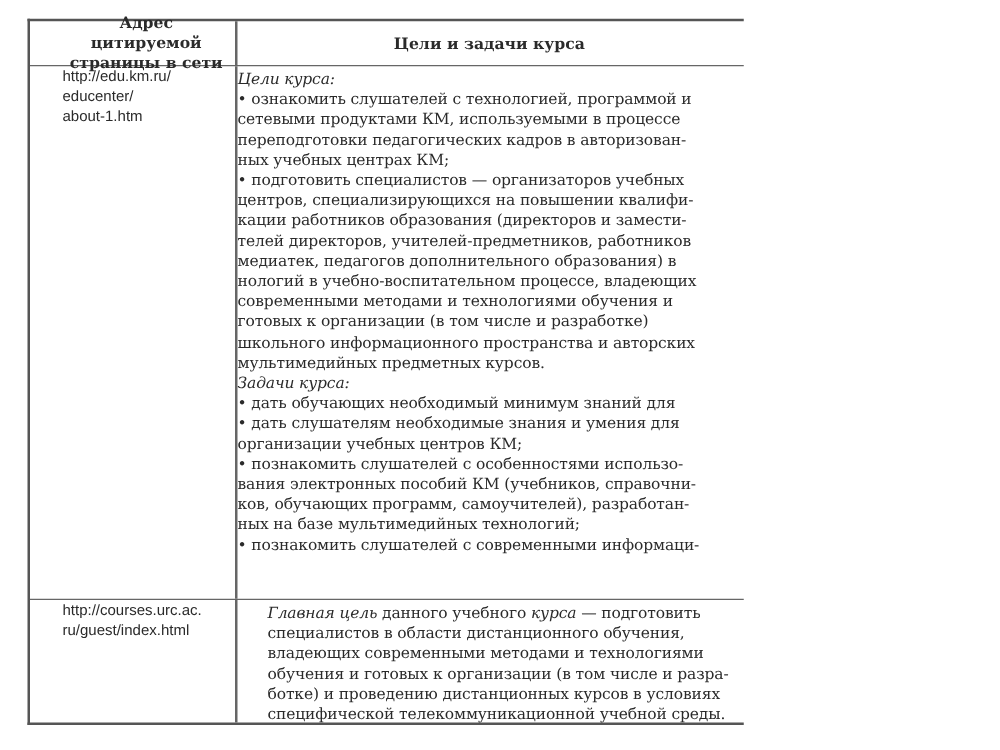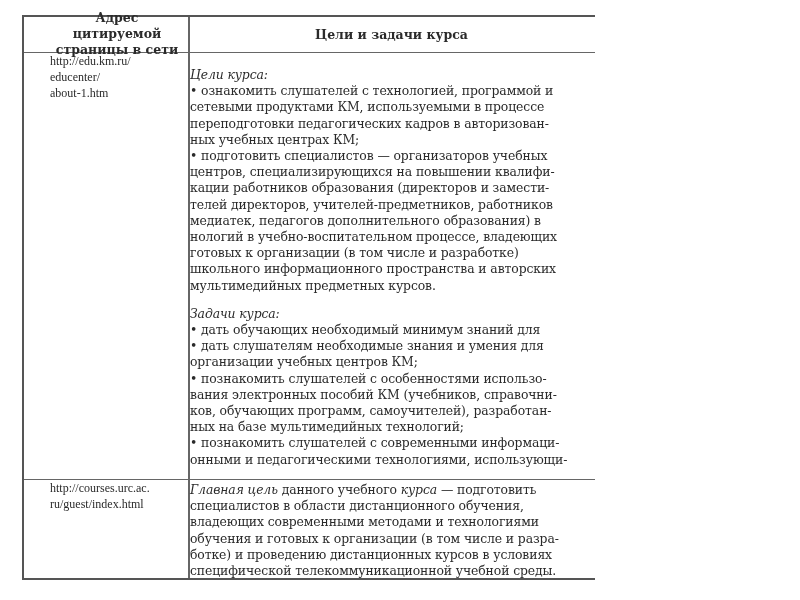--- a/index.html
+++ b/index.html
@@ -8,24 +8,24 @@
   .tbl { position: absolute; left: 22px; top: 15px; width: 571px;
          border-top: 2px solid #555; border-bottom: 2px solid #555; border-left: 2px solid #555; }
   .row { display: flex; }
   .row + .row { border-top: 1.5px solid #666; }
   .c1 { width: 146px; border-right: 2px solid #666; box-sizing: border-box; padding: 0 4px 2px 6px; margin-left: 20px; }
   .c2 { flex: 1; padding: 2px 2px 2px 0; }
   .hdr .c1, .hdr .c2 { font-weight: bold; font-size: 12.5px; line-height: 16px; text-align: center; }
   .hdr { height: 35px; align-items: center; }
   .hdr .c1 { height: 35px; display: flex; align-items: center; justify-content: center; }
   .hdr .c2 { display: flex; align-items: center; justify-content: center; height: 35px; }
-  .url { font-family: Liberation Serif, serif; font-size: 12px; line-height: 16px; white-space: pre-line; }
+  .url { font-family: Liberation Sans, sans-serif; font-size: 12px; line-height: 16px; white-space: pre-line; }
   .txt { font-size: 12.4px; line-height: 16.2px; text-align: justify; letter-spacing: -0.1px; }
   .txt .line { display: block; white-space: nowrap; }
-  .it { font-style: italic; margin-top: 12px; }
+  .it { font-style: italic; }
 </style>
 </head>
 <body>
 
 <div class="tbl">
   <div class="row hdr">
     <div class="c1">Адрес цитируемой страницы в сети</div>
     <div class="c2">Цели и задачи курса</div>
   </div>
 
@@ -38,37 +38,37 @@
       <span class="line">• ознакомить слушателей с технологией, программой и</span>
       <span class="line">сетевыми продуктами КМ, используемыми в процессе</span>
       <span class="line">переподготовки педагогических кадров в авторизован-</span>
       <span class="line">ных учебных центрах КМ;</span>
       <span class="line">• подготовить специалистов — организаторов учебных</span>
       <span class="line">центров, специализирующихся на повышении квалифи-</span>
       <span class="line">кации работников образования (директоров и замести-</span>
       <span class="line">телей директоров, учителей-предметников, работников</span>
       <span class="line">медиатек, педагогов дополнительного образования) в</span>
       <span class="line">нологий в учебно-воспитательном процессе, владеющих</span>
+      <span class="line">современными методами и технологиями обучения и</span>
       <span class="line">готовых к организации (в том числе и разработке)</span>
       <span class="line">школьного информационного пространства и авторских</span>
       <span class="line">мультимедийных предметных курсов.</span>
       <span class="line it">Задачи курса:</span>
       <span class="line">• дать обучающих необходимый минимум знаний для</span>
       <span class="line">• дать слушателям необходимые знания и умения для</span>
       <span class="line">организации учебных центров КМ;</span>
       <span class="line">• познакомить слушателей с особенностями использо-</span>
       <span class="line">вания электронных пособий КМ (учебников, справочни-</span>
       <span class="line">ков, обучающих программ, самоучителей), разработан-</span>
       <span class="line">ных на базе мультимедийных технологий;</span>
       <span class="line">• познакомить слушателей с современными информаци-</span>
-      <span class="line">онными и педагогическими технологиями, использующи-</span>
     </div>
   </div>
 
-  <div class="row" style="height:98px;">
+  <div class="row" style="height:98px;gap:24px;">
     <div class="c1 url">http://courses.urc.ac.
 ru/guest/index.html</div>
     <div class="c2 txt">
       <span class="line"><span class="it">Главная цель</span><span> данного учебного </span><span class="it">курса</span><span> — подготовить</span></span>
       <span class="line">специалистов в области дистанционного обучения,</span>
       <span class="line">владеющих современными методами и технологиями</span>
       <span class="line">обучения и готовых к организации (в том числе и разра-</span>
       <span class="line">ботке) и проведению дистанционных курсов в условиях</span>
       <span class="line">специфической телекоммуникационной учебной среды.</span>
     </div>

